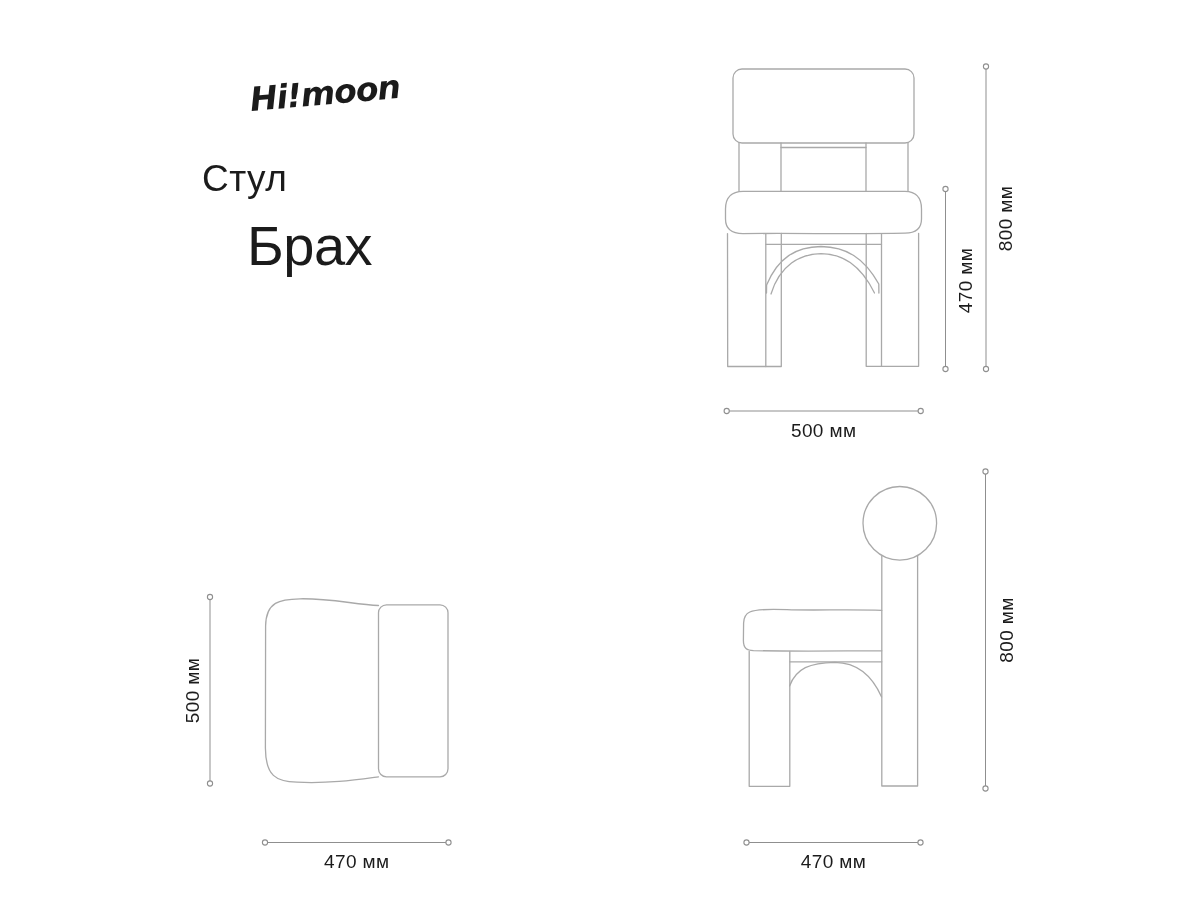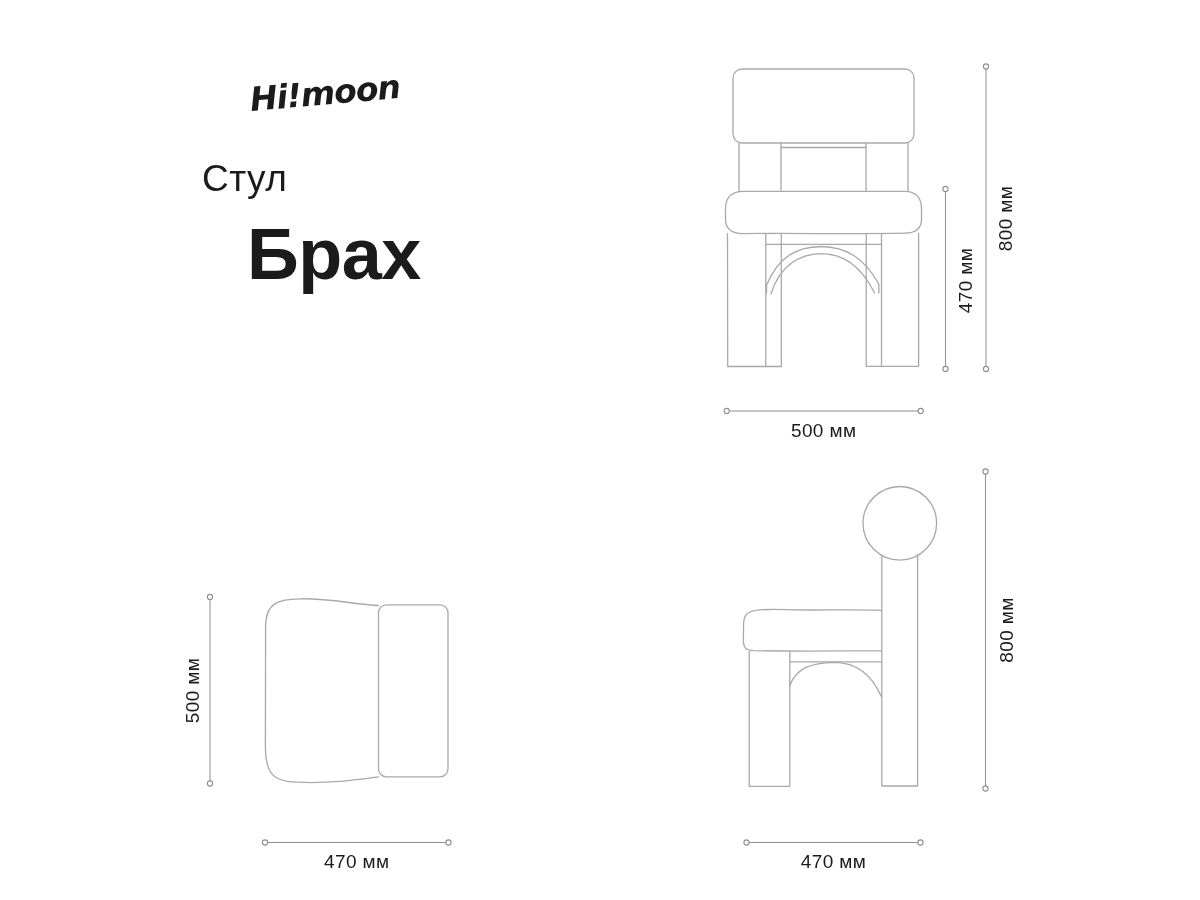--- a/index.html
+++ b/index.html
@@ -4,21 +4,21 @@
 <style>
   html,body{margin:0;padding:0;background:#fff;}
   .sheet{position:relative;width:1200px;height:900px;background:var(--bg,#fff);
          font-family:"Liberation Sans",sans-serif;overflow:hidden;}
   .logo{position:absolute;left:250px;top:80px;
         font-family:"DejaVu Sans",sans-serif;font-style:italic;font-weight:bold;
         font-size:33px;color:var(--ink,#161616);transform:rotate(-5deg);
         transform-origin:left center;letter-spacing:-1px;white-space:nowrap;}
   .category{position:absolute;left:202px;top:160px;font-size:37px;
         color:var(--ink,#1b1b1b);letter-spacing:0.5px;line-height:1;white-space:nowrap;}
-  .name{position:absolute;left:247px;top:218px;font-size:72px;font-weight:bold;
+  .name{position:absolute;left:247px;top:218px;font-size:56px;font-weight:normal;
         color:var(--ink,#1b1b1b);line-height:1;letter-spacing:-0.5px;white-space:nowrap;}
   svg.drawing{position:absolute;left:0;top:0;width:1200px;height:900px;}
   .outline{fill:none;stroke:var(--line,#a9a9a9);stroke-width:1.3;
            stroke-linecap:round;stroke-linejoin:round;}
   .fillwhite{fill:#fff;}
   .dim-line{stroke:var(--dim,#8f8f8f);stroke-width:1;fill:none;}
   .dim-dot{fill:#fff;stroke:var(--dim,#808080);stroke-width:1.1;}
   .dim-label{fill:var(--ink,#1b1b1b);font-size:19px;letter-spacing:0.4px;
              font-family:"Liberation Sans",sans-serif;}
 </style>

